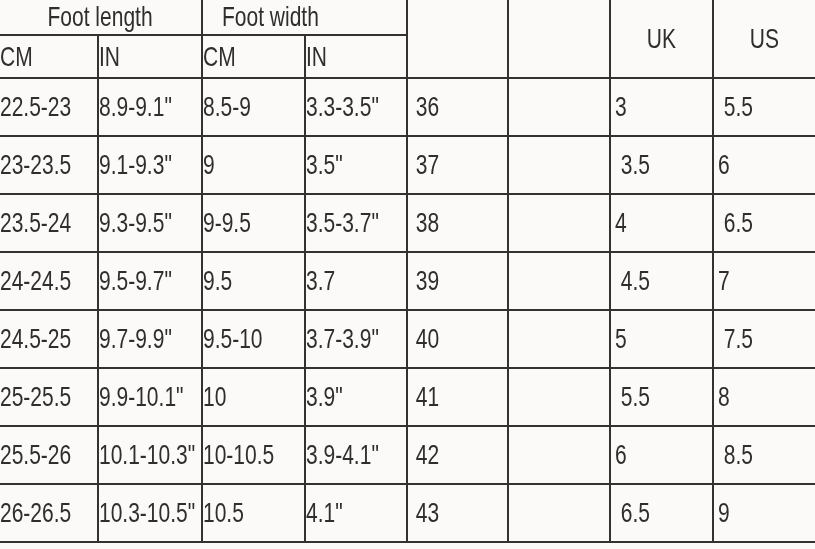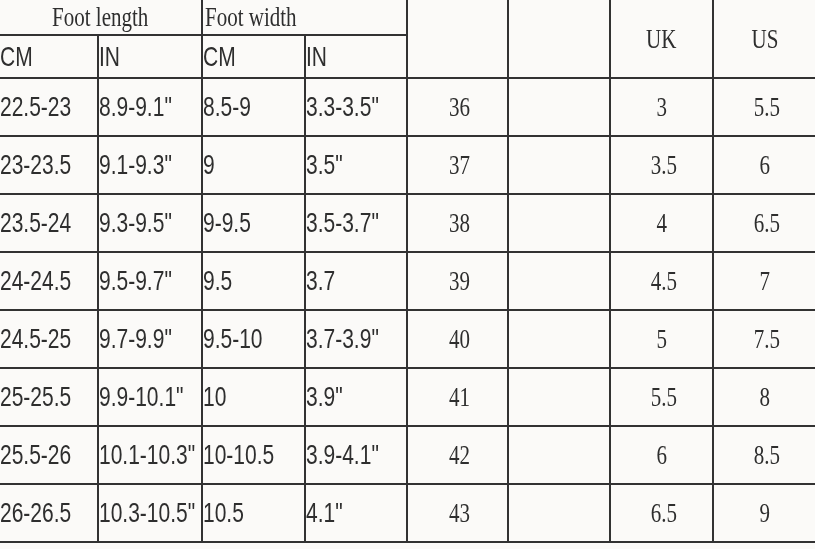--- a/index.html
+++ b/index.html
@@ -23,26 +23,26 @@
     border:2px solid var(--border);
     font-weight:normal;
     vertical-align:middle;
     overflow:hidden;
   }
   
   tr:first-child > th{border-top:0;}
   td:first-child,th:first-child{border-left:0;}
   td:last-child,th:last-child{border-right:0;}
 
-  tr.hrow1{height:35px;font-family:Liberation Serif, serif;}
+  tr.hrow1{height:35px;}
   tr.hrow2{height:43px;}
   tr.drow{height:58px;}
 
   .al{text-align:left;padding-left:0;}
-  .ar{text-align:center;padding-right:4px;font-family:Liberation Serif, serif;}
+  .ar{text-align:left;padding-right:4px;}
   .ac{text-align:center;}
 
   
   .t{
     display:inline-block;
     white-space:nowrap;
     transform:scaleX(0.75);
   }
   .al .t{transform-origin:0 50%;}
   .ar .t{transform-origin:100% 50%;}
@@ -58,21 +58,21 @@
       <col style="width:103px">
       <col style="width:102px">
     <col style="width:101px">
       <col style="width:102px">
       <col style="width:103px">
       <col style="width:102px">
   </colgroup>
   <tbody>
     <tr class="hrow1">
       <th colspan="2" class="ac"><span class="t">Foot length</span></th>
-      <th colspan="2" class="al" style="padding-left:2px"><span class="t">Foot width</span></th>
+      <th colspan="2" class="al" style="padding-left:19px"><span class="t">Foot width</span></th>
       <th rowspan="2" class="ac"><span class="t"></span></th>
       <th rowspan="2" class="ac"><span class="t"></span></th>
       <th rowspan="2" class="ac"><span class="t">UK</span></th>
       <th rowspan="2" class="ac"><span class="t">US</span></th>
     </tr>
     <tr class="hrow2">
       <th class="al"><span class="t">CM</span></th>
       <th class="al"><span class="t">IN</span></th>
       <th class="al"><span class="t">CM</span></th>
       <th class="al"><span class="t">IN</span></th>

